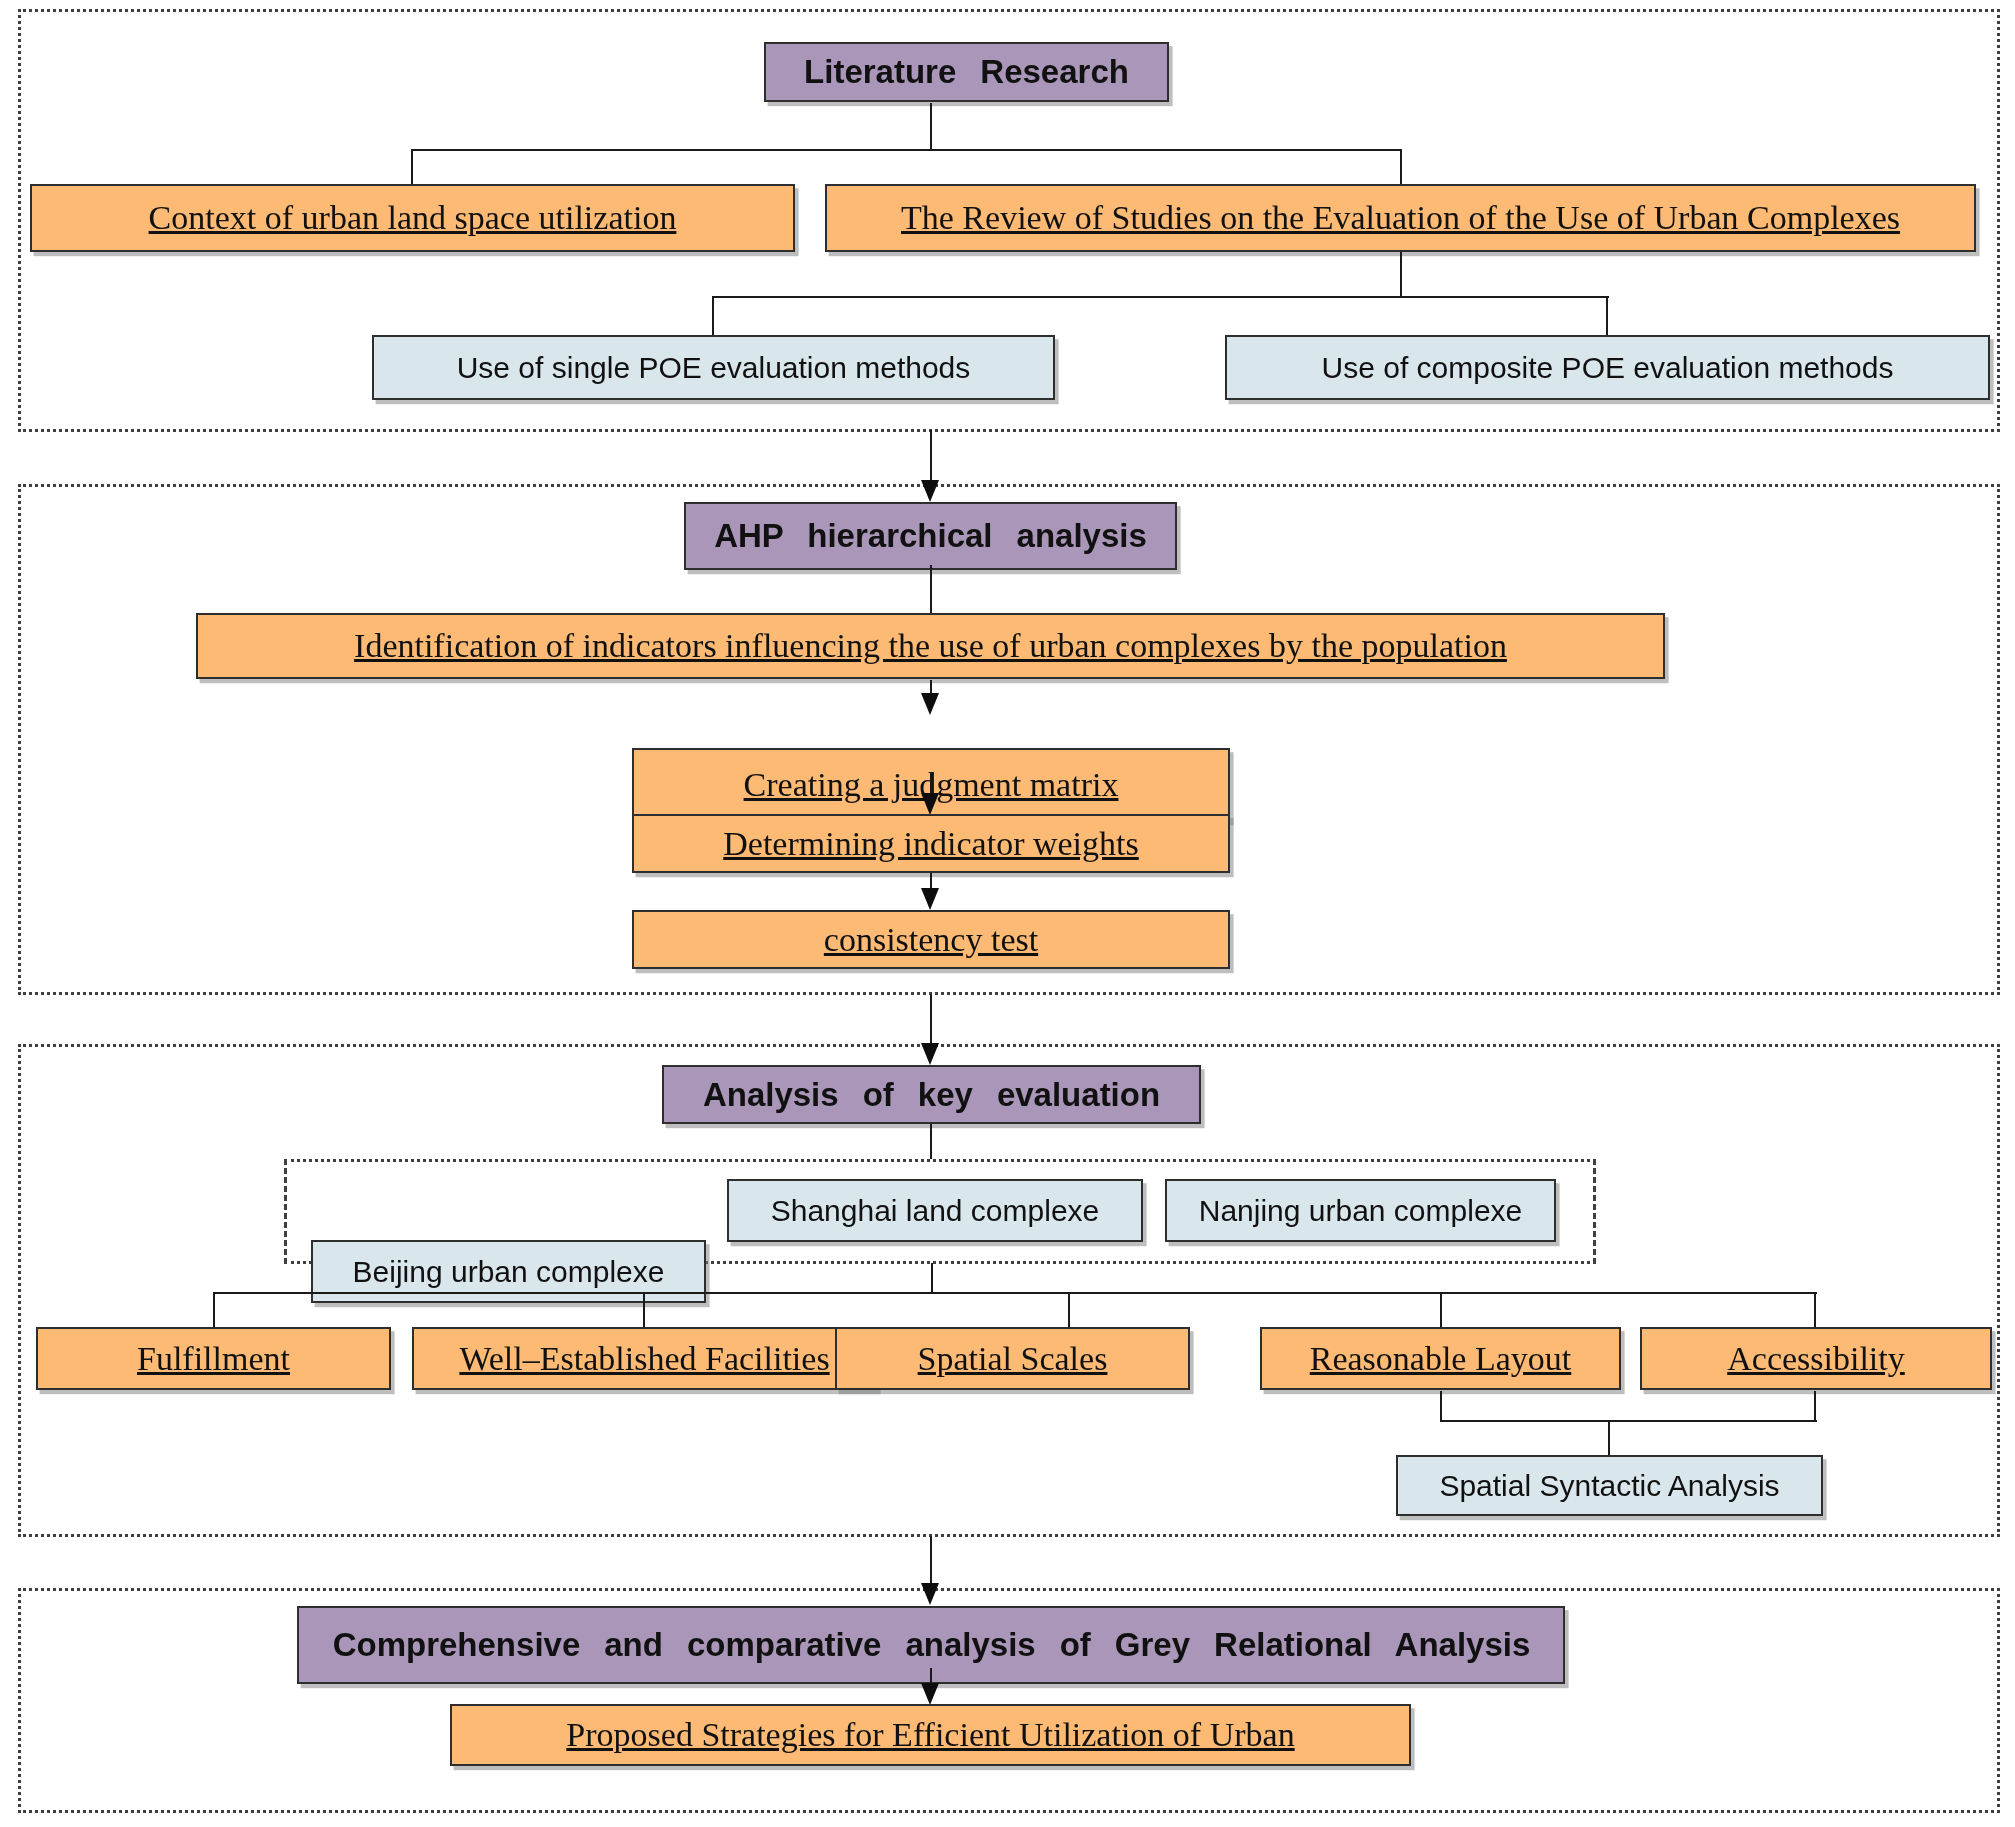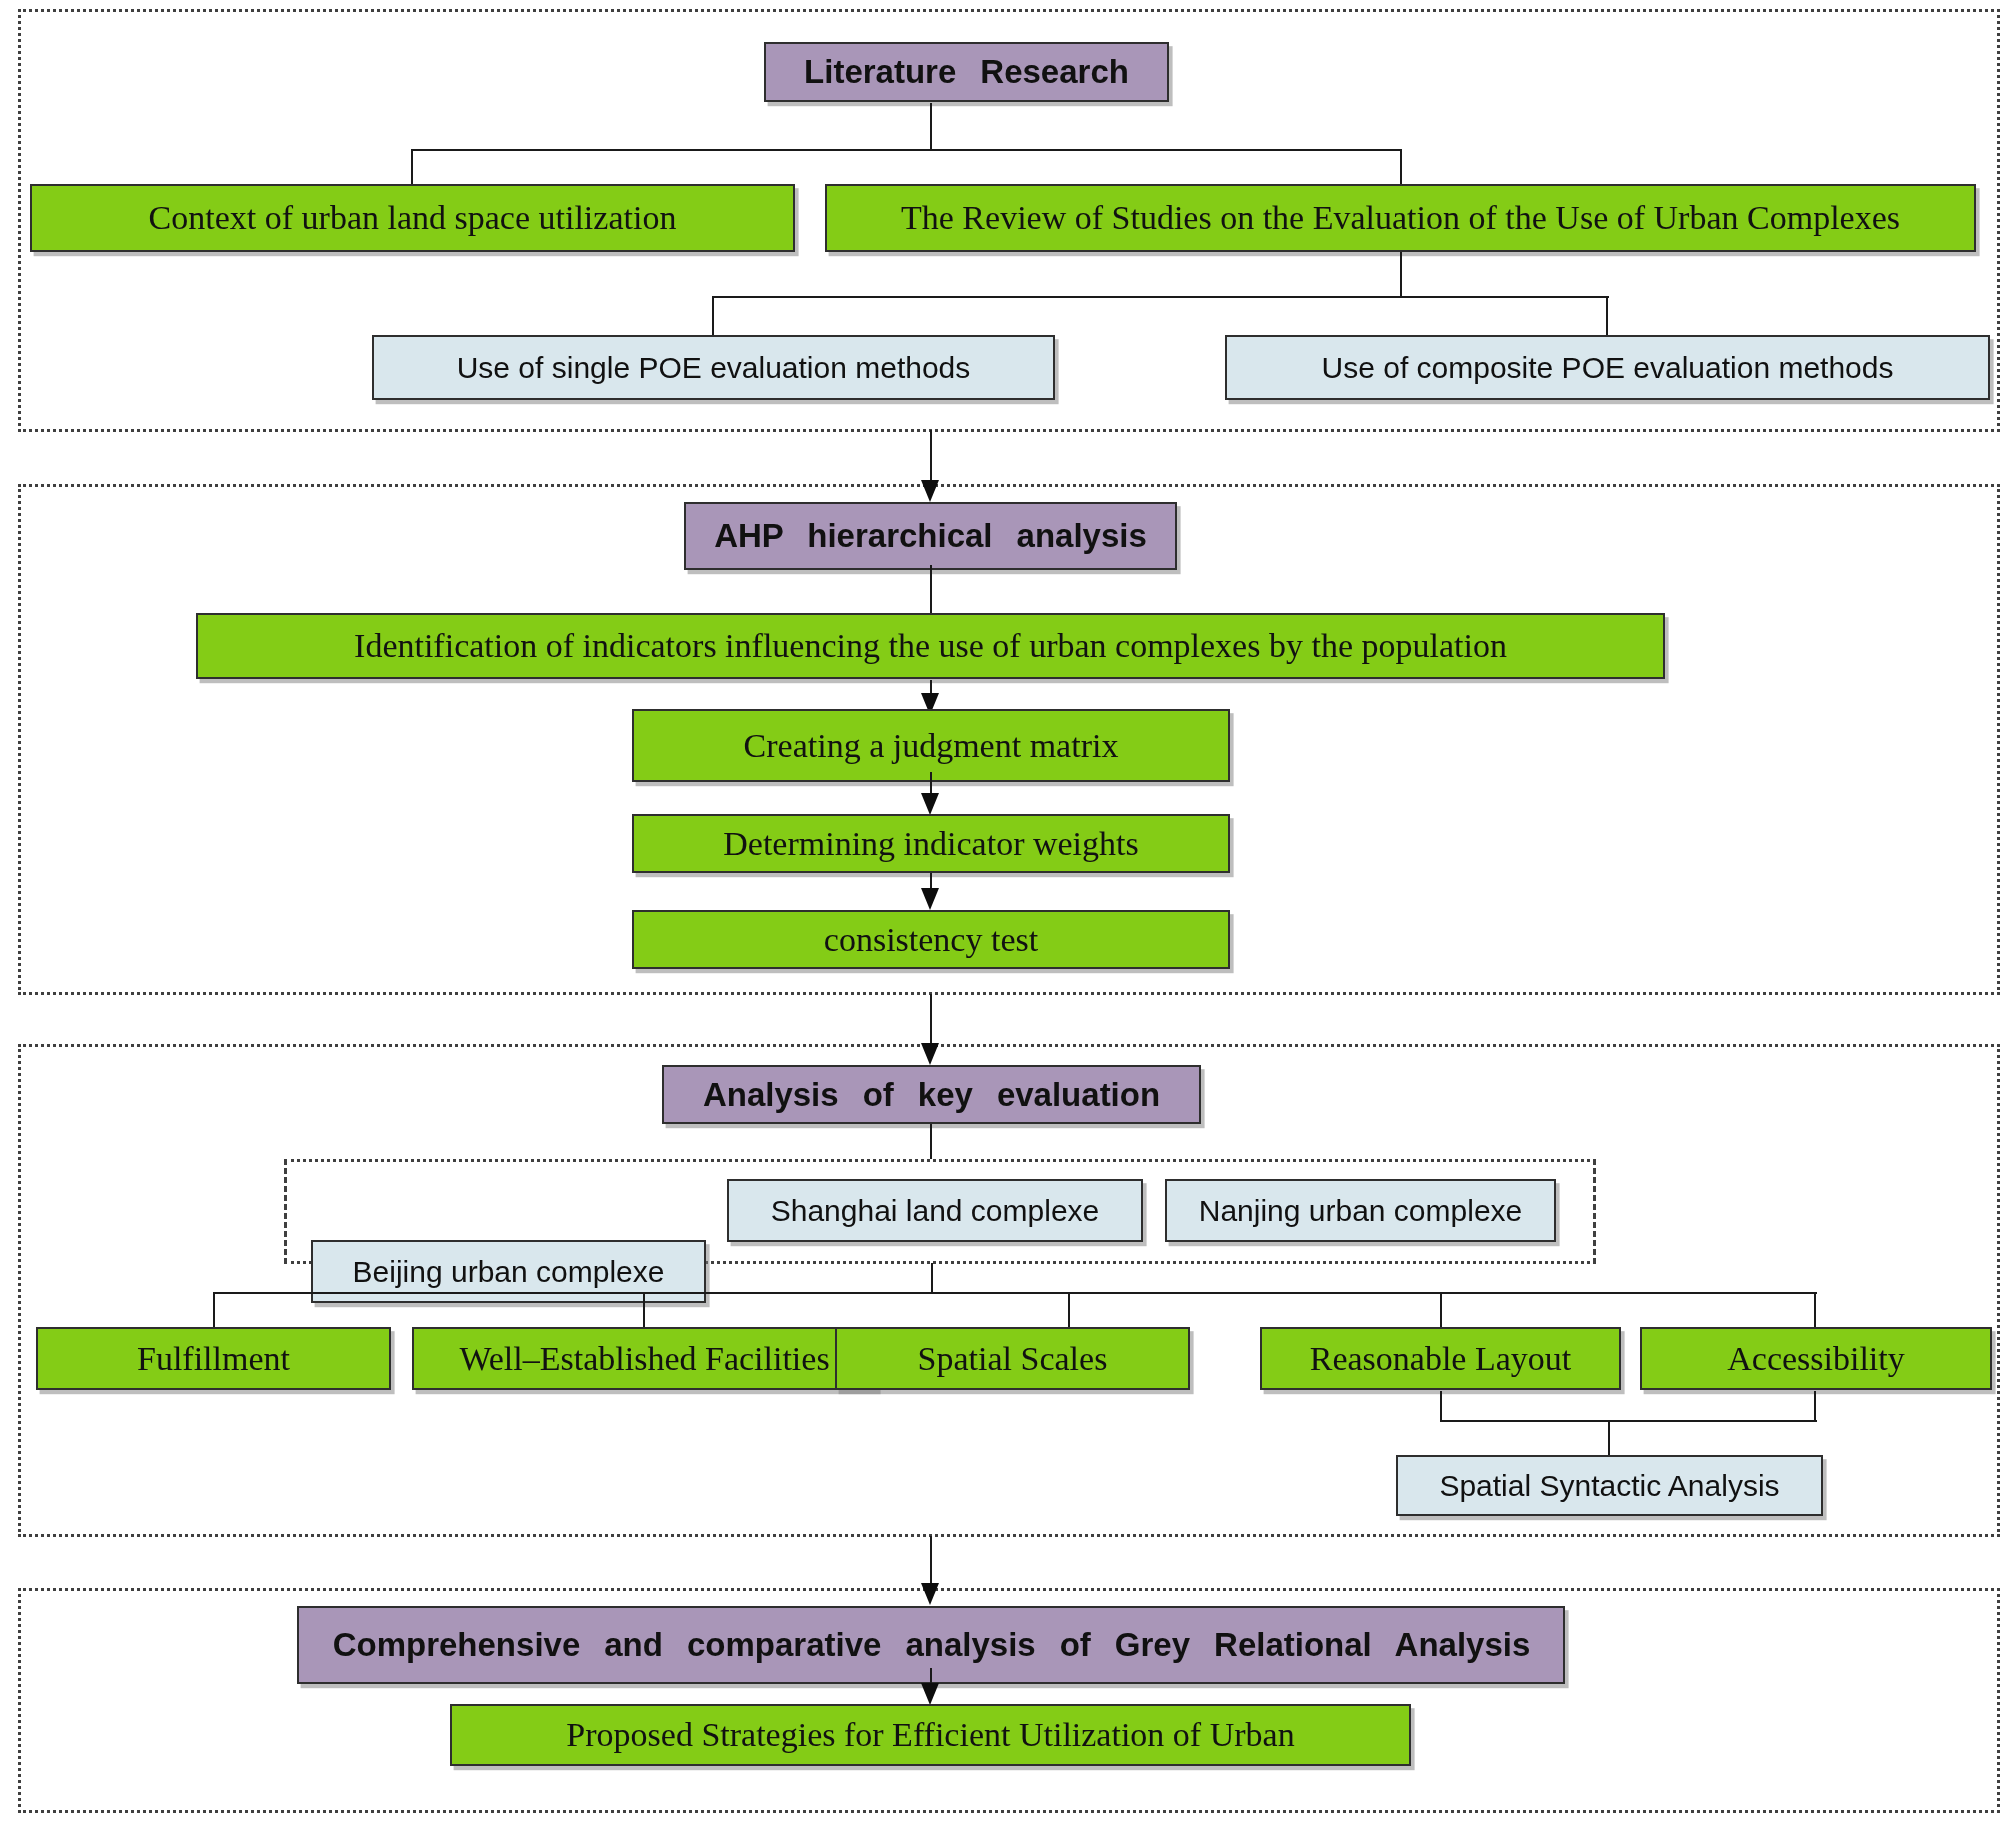--- a/index.html
+++ b/index.html
@@ -8,21 +8,21 @@
   .section{position:absolute;box-sizing:border-box;border:3px dotted #3f3f3f;}
   .inner-dotted{position:absolute;box-sizing:border-box;
      border-top:3px dotted #3f3f3f;border-bottom:3px dotted #3f3f3f;
      border-left:3px dashed #3f3f3f;border-right:3px dashed #3f3f3f;}
   .box{position:absolute;box-sizing:border-box;border:2.4px solid #2e2e2e;
        box-shadow:3.6px 4.2px 0 rgba(125,125,125,0.5);
        display:flex;align-items:center;justify-content:center;text-align:center;
        padding:0 11px;}
   .hdr{background:#a996b8;font-family:"Liberation Sans",sans-serif;font-weight:700;
        font-size:33px;word-spacing:0.45em;letter-spacing:0px;white-space:nowrap;}
-  .pink{background:#84cc16;font-family:"Liberation Serif",serif;font-size:34px;white-space:nowrap;}
+  .pink{background:#fdba74;font-family:"Liberation Serif",serif;font-size:34px;white-space:nowrap;text-decoration:underline;}
   .blue{background:#d9e7ed;font-family:"Liberation Sans",sans-serif;font-size:30px;white-space:nowrap;}
   .vline,.hline{position:absolute;background:#1a1a1a;}
   .vline{width:2.4px;}
   .hline{height:2.4px;}
   .ahead{position:absolute;width:0;height:0;
          border-left:9.7px solid transparent;border-right:9.7px solid transparent;
          border-top:22px solid #0d0d0d;}
 </style>
 </head>
 <body>
@@ -71,21 +71,21 @@
 
   <div class="vline" style="left:930px;top:565px;height:48px;"></div>
 
   <div class="box pink" style="left:196px;top:613px;width:1469px;height:66px;">
     <span>Identification of indicators influencing the use of urban complexes by the population</span>
   </div>
 
   <div class="vline" style="left:930px;top:680px;height:17px;"></div>
   <div class="ahead" style="left:921px;top:693px;"></div>
 
-  <div class="box pink" style="left:632px;top:709px;width:598px;height:73px;">
+  <div class="box pink" style="left:632px;top:748px;width:598px;height:73px;">
     <span>Creating a judgment matrix</span>
   </div>
 
   <div class="vline" style="left:930px;top:772px;height:24px;"></div>
   <div class="ahead" style="left:921px;top:793px;"></div>
 
   <div class="box pink" style="left:632px;top:814px;width:598px;height:59px;">
     <span>Determining indicator weights</span>
   </div>
 

